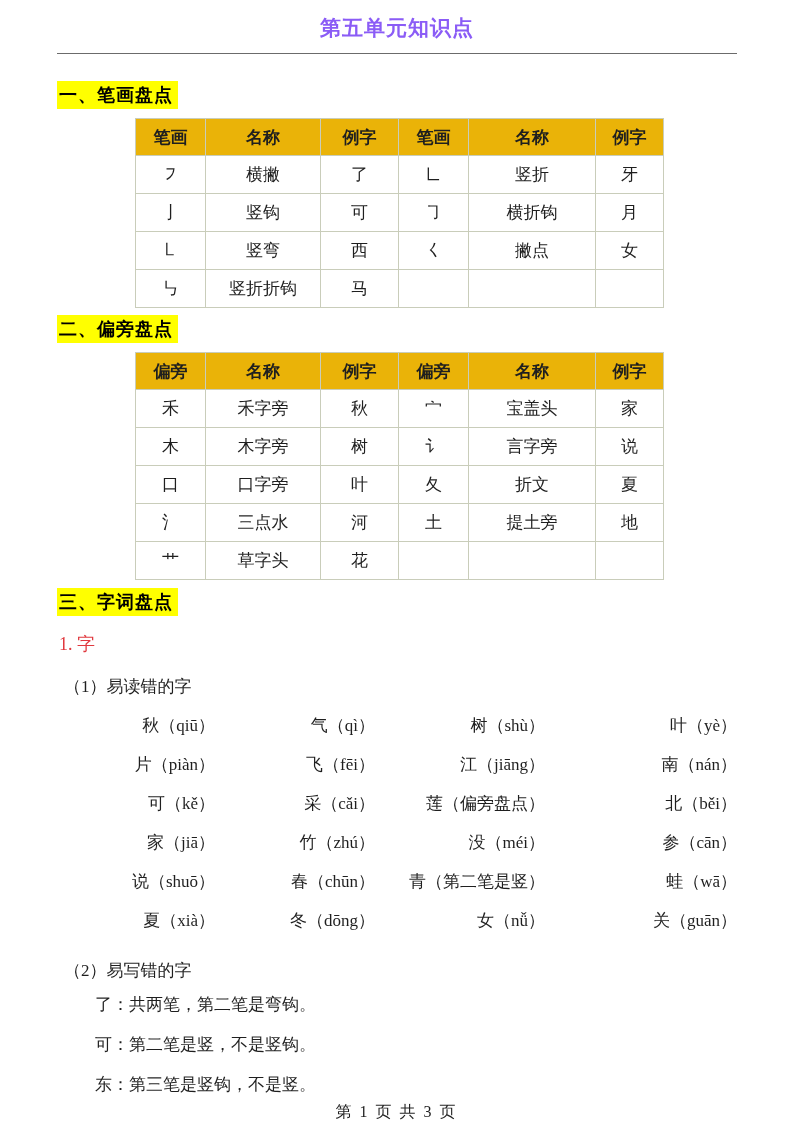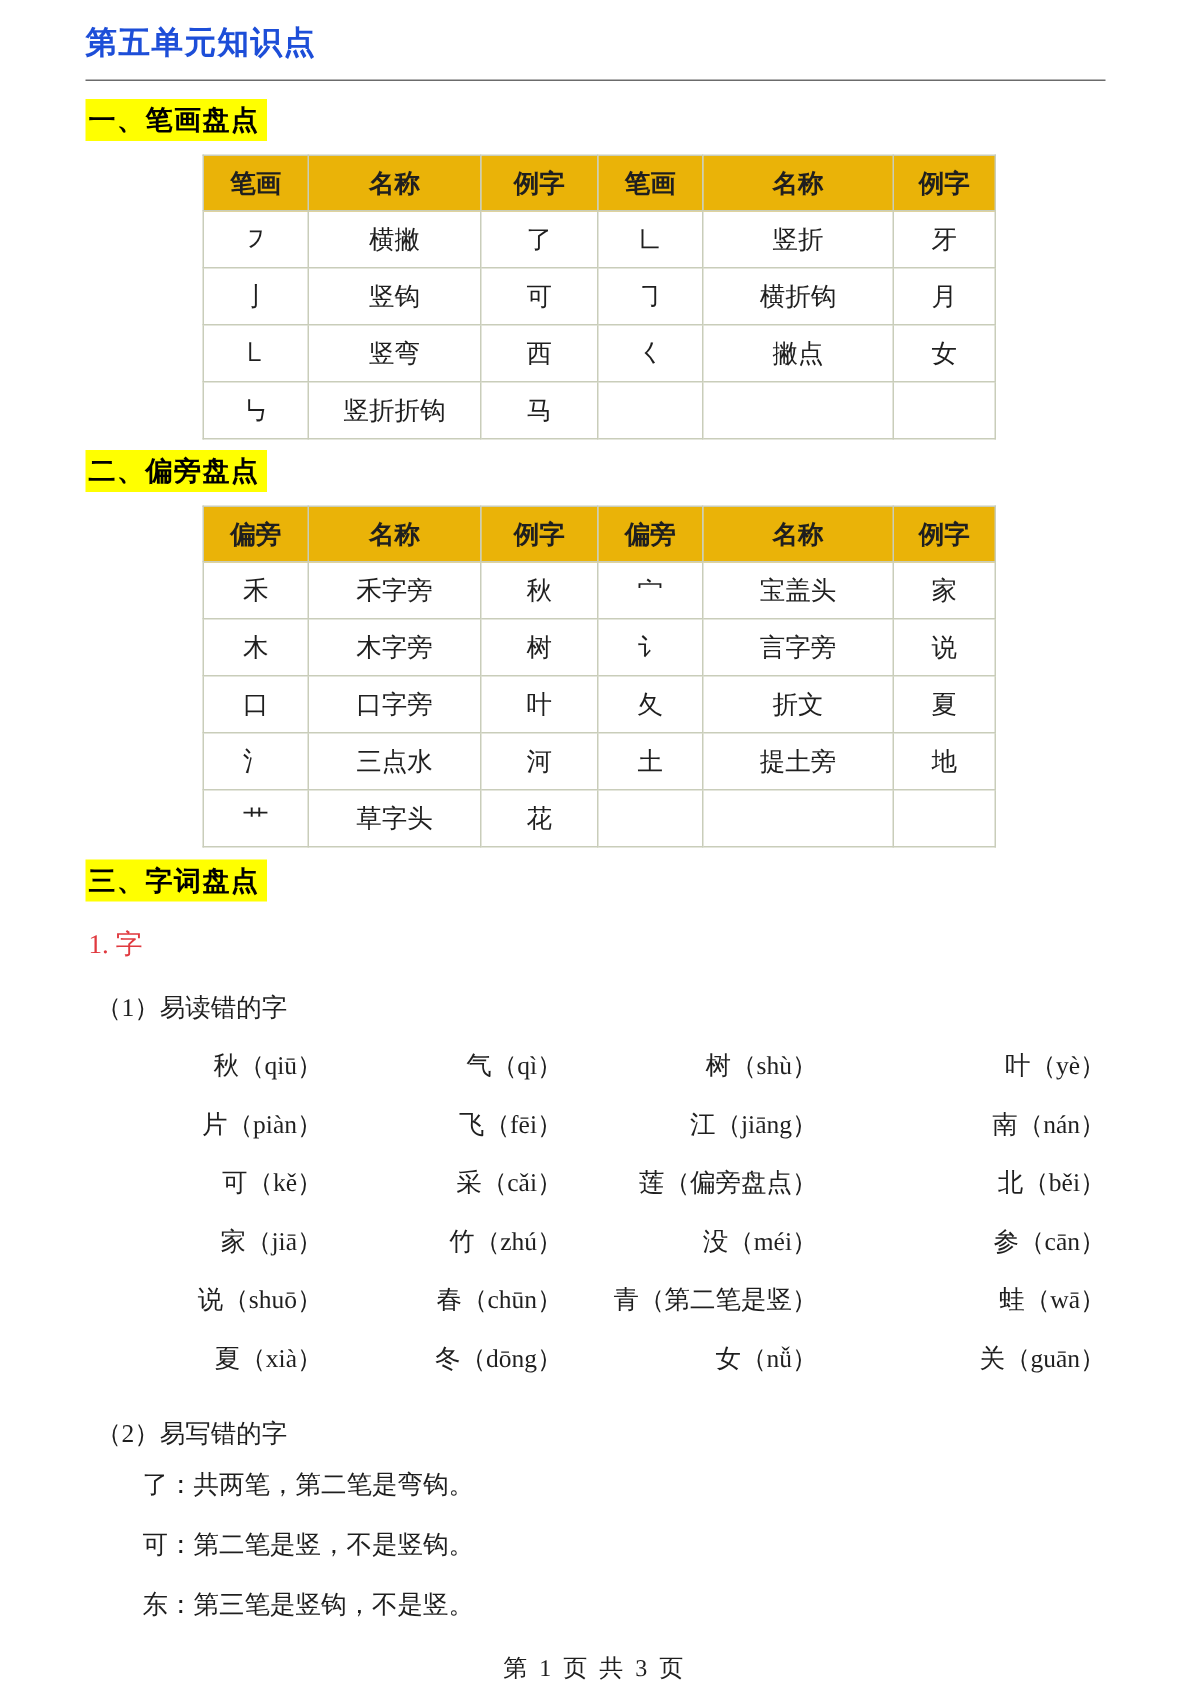--- a/index.html
+++ b/index.html
@@ -7,42 +7,43 @@
   body {
     width: 793px; height: 1122px;
     font-family: "Liberation Serif", "DejaVu Serif", serif;
     color: #1f1f1f;
     position: relative;
     overflow: hidden;
   }
   .page { padding: 14px 56px 0 57px; }
 
   .doc-title {
+    text-align: center;
     font-size: 21px;
     font-weight: bold;
-    color: #1d4ed8;
+    color: #8b5cf6;
     letter-spacing: 1px;
     margin-bottom: 11px;
   }
   .title-rule {
     border: none;
     border-top: 1px solid #6b6b6b;
     margin-bottom: 9px;
   }
 
   .section-heading {
     display: inline-block;
     background: #ffff00;
     color: #000;
     font-weight: bold;
     font-size: 18px;
     padding: 2px 5px 2px 2px;
     letter-spacing: 1px;
   }
-  .sec1 { margin-top: 3px; }
+  .sec1 { margin-top: 18px; }
   .sec2 { margin-top: 7px; }
   .sec3 { margin-top: 8px; }
 
   table.k-table {
     border-collapse: collapse;
     margin-left: 78px;
     margin-top: 9px;
     table-layout: fixed;
   }
   table.k-table th, table.k-table td {

